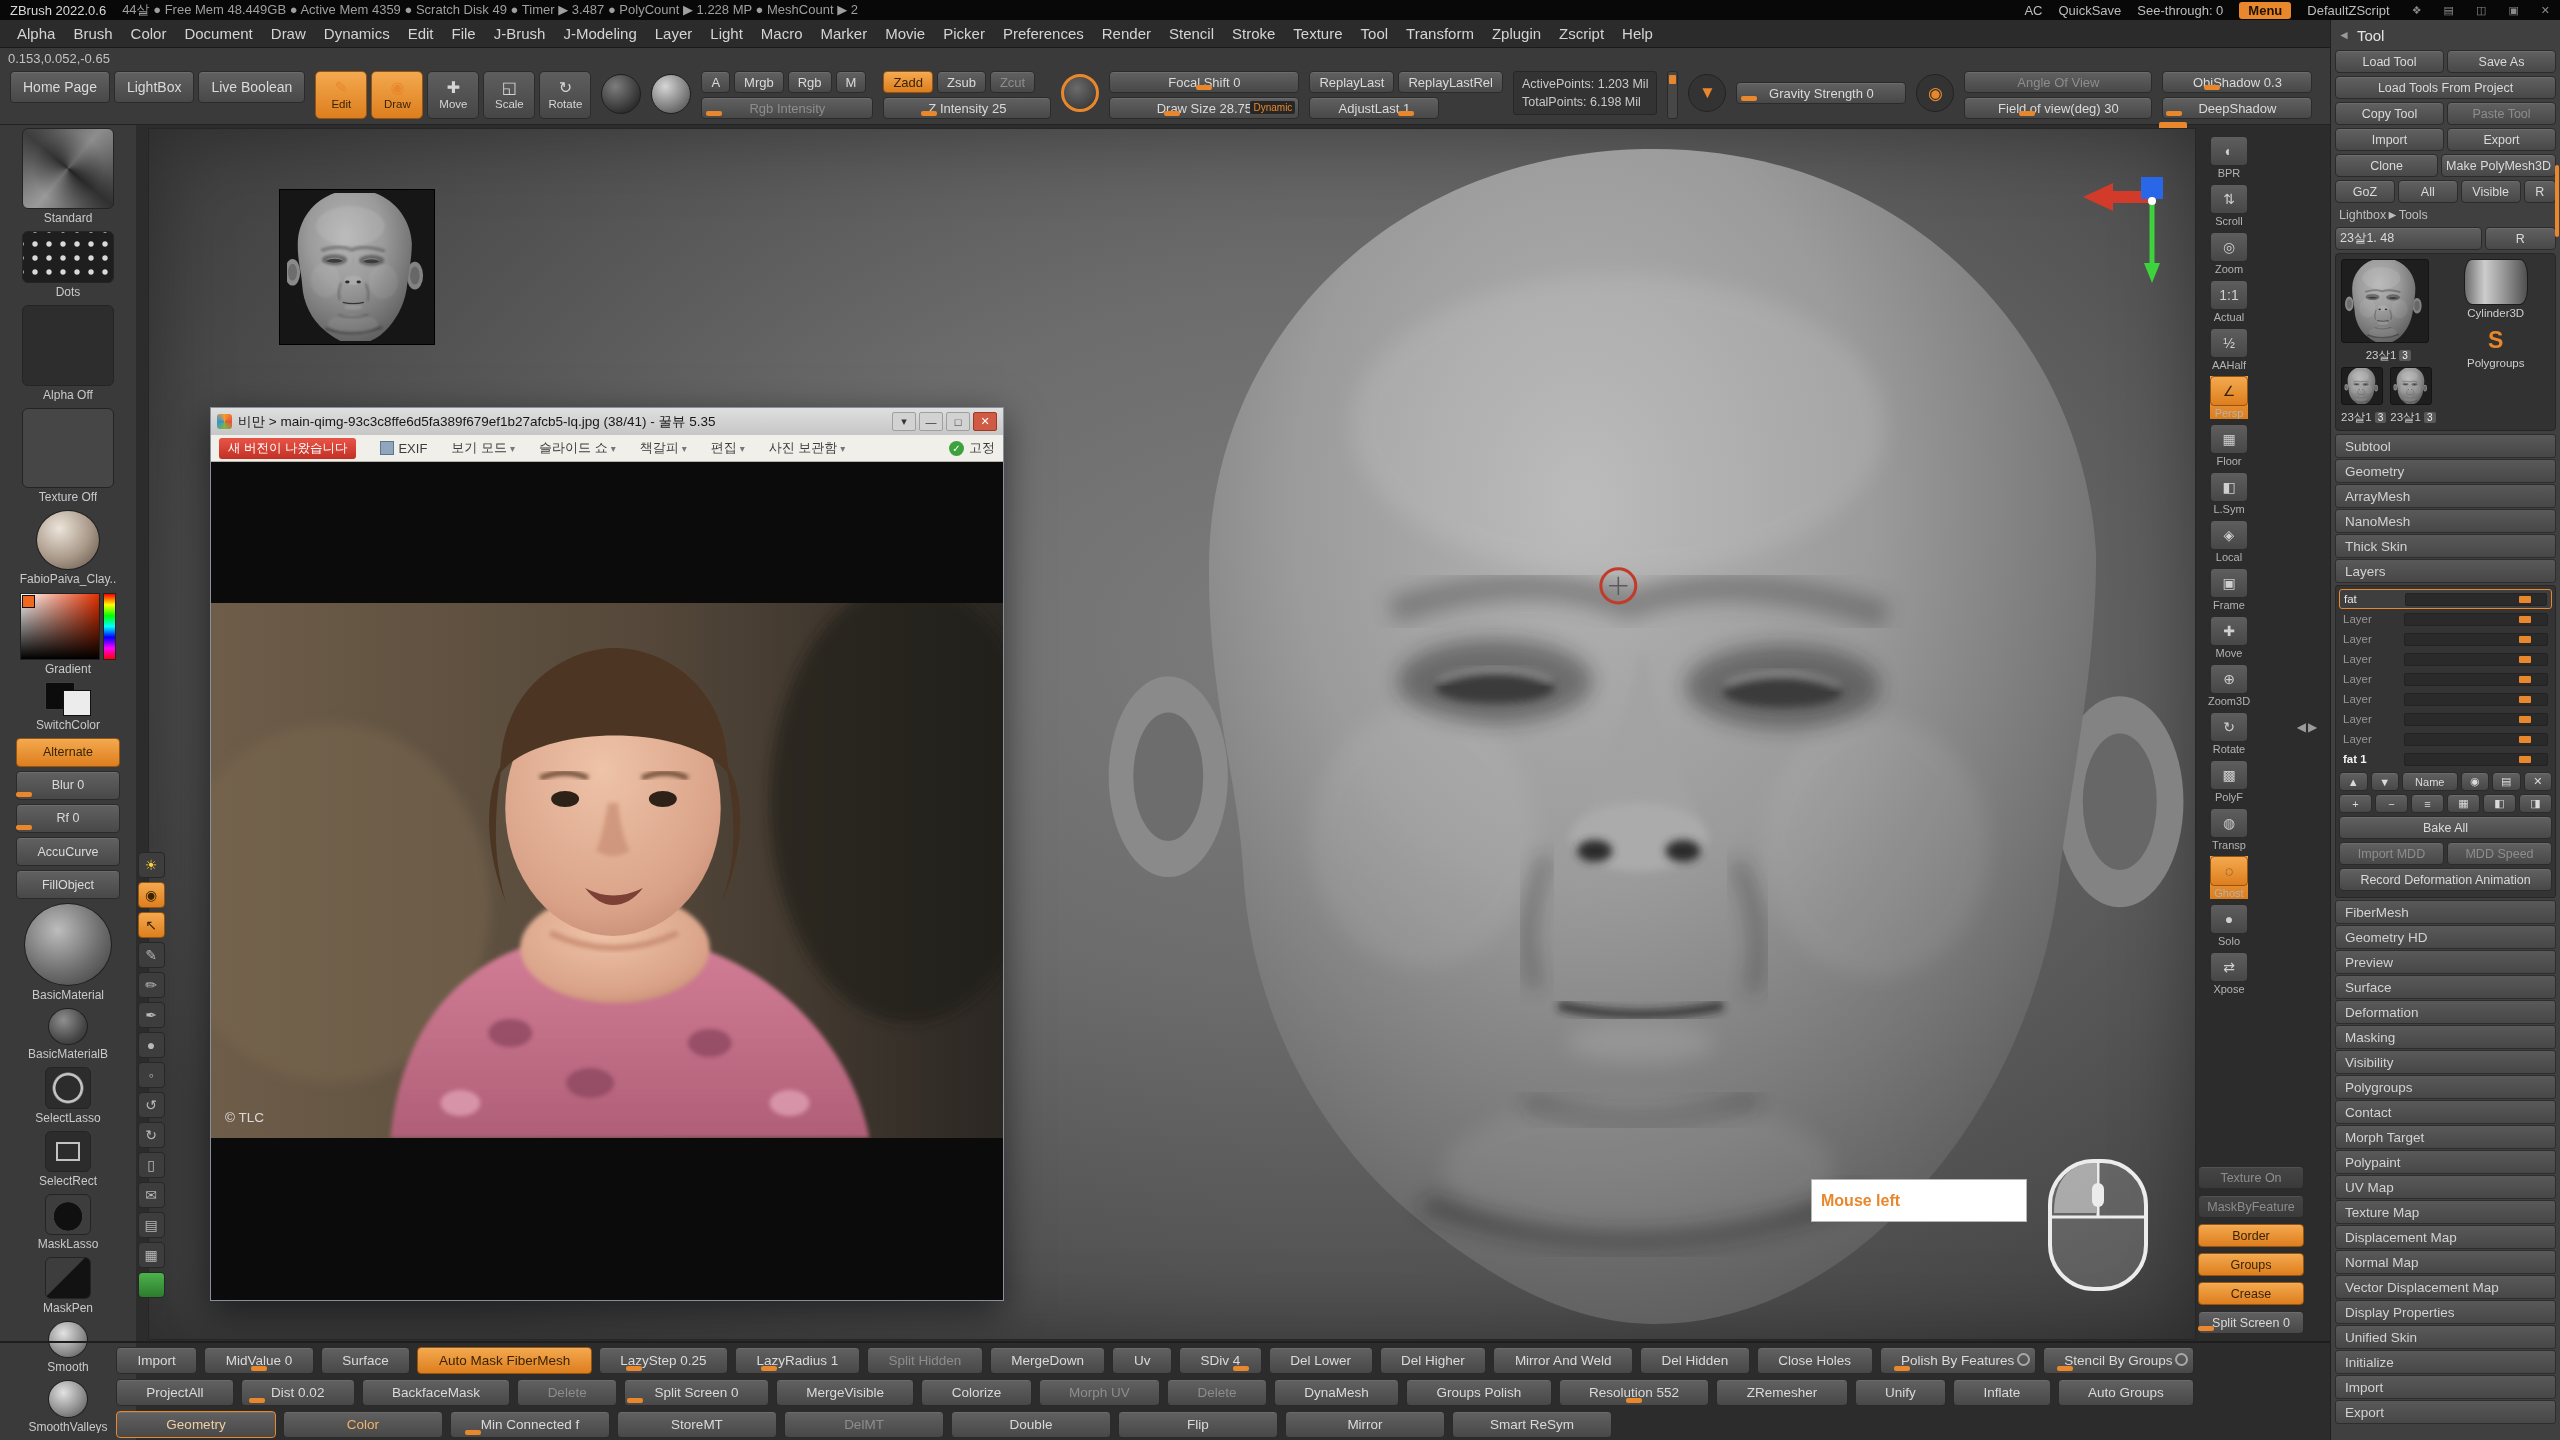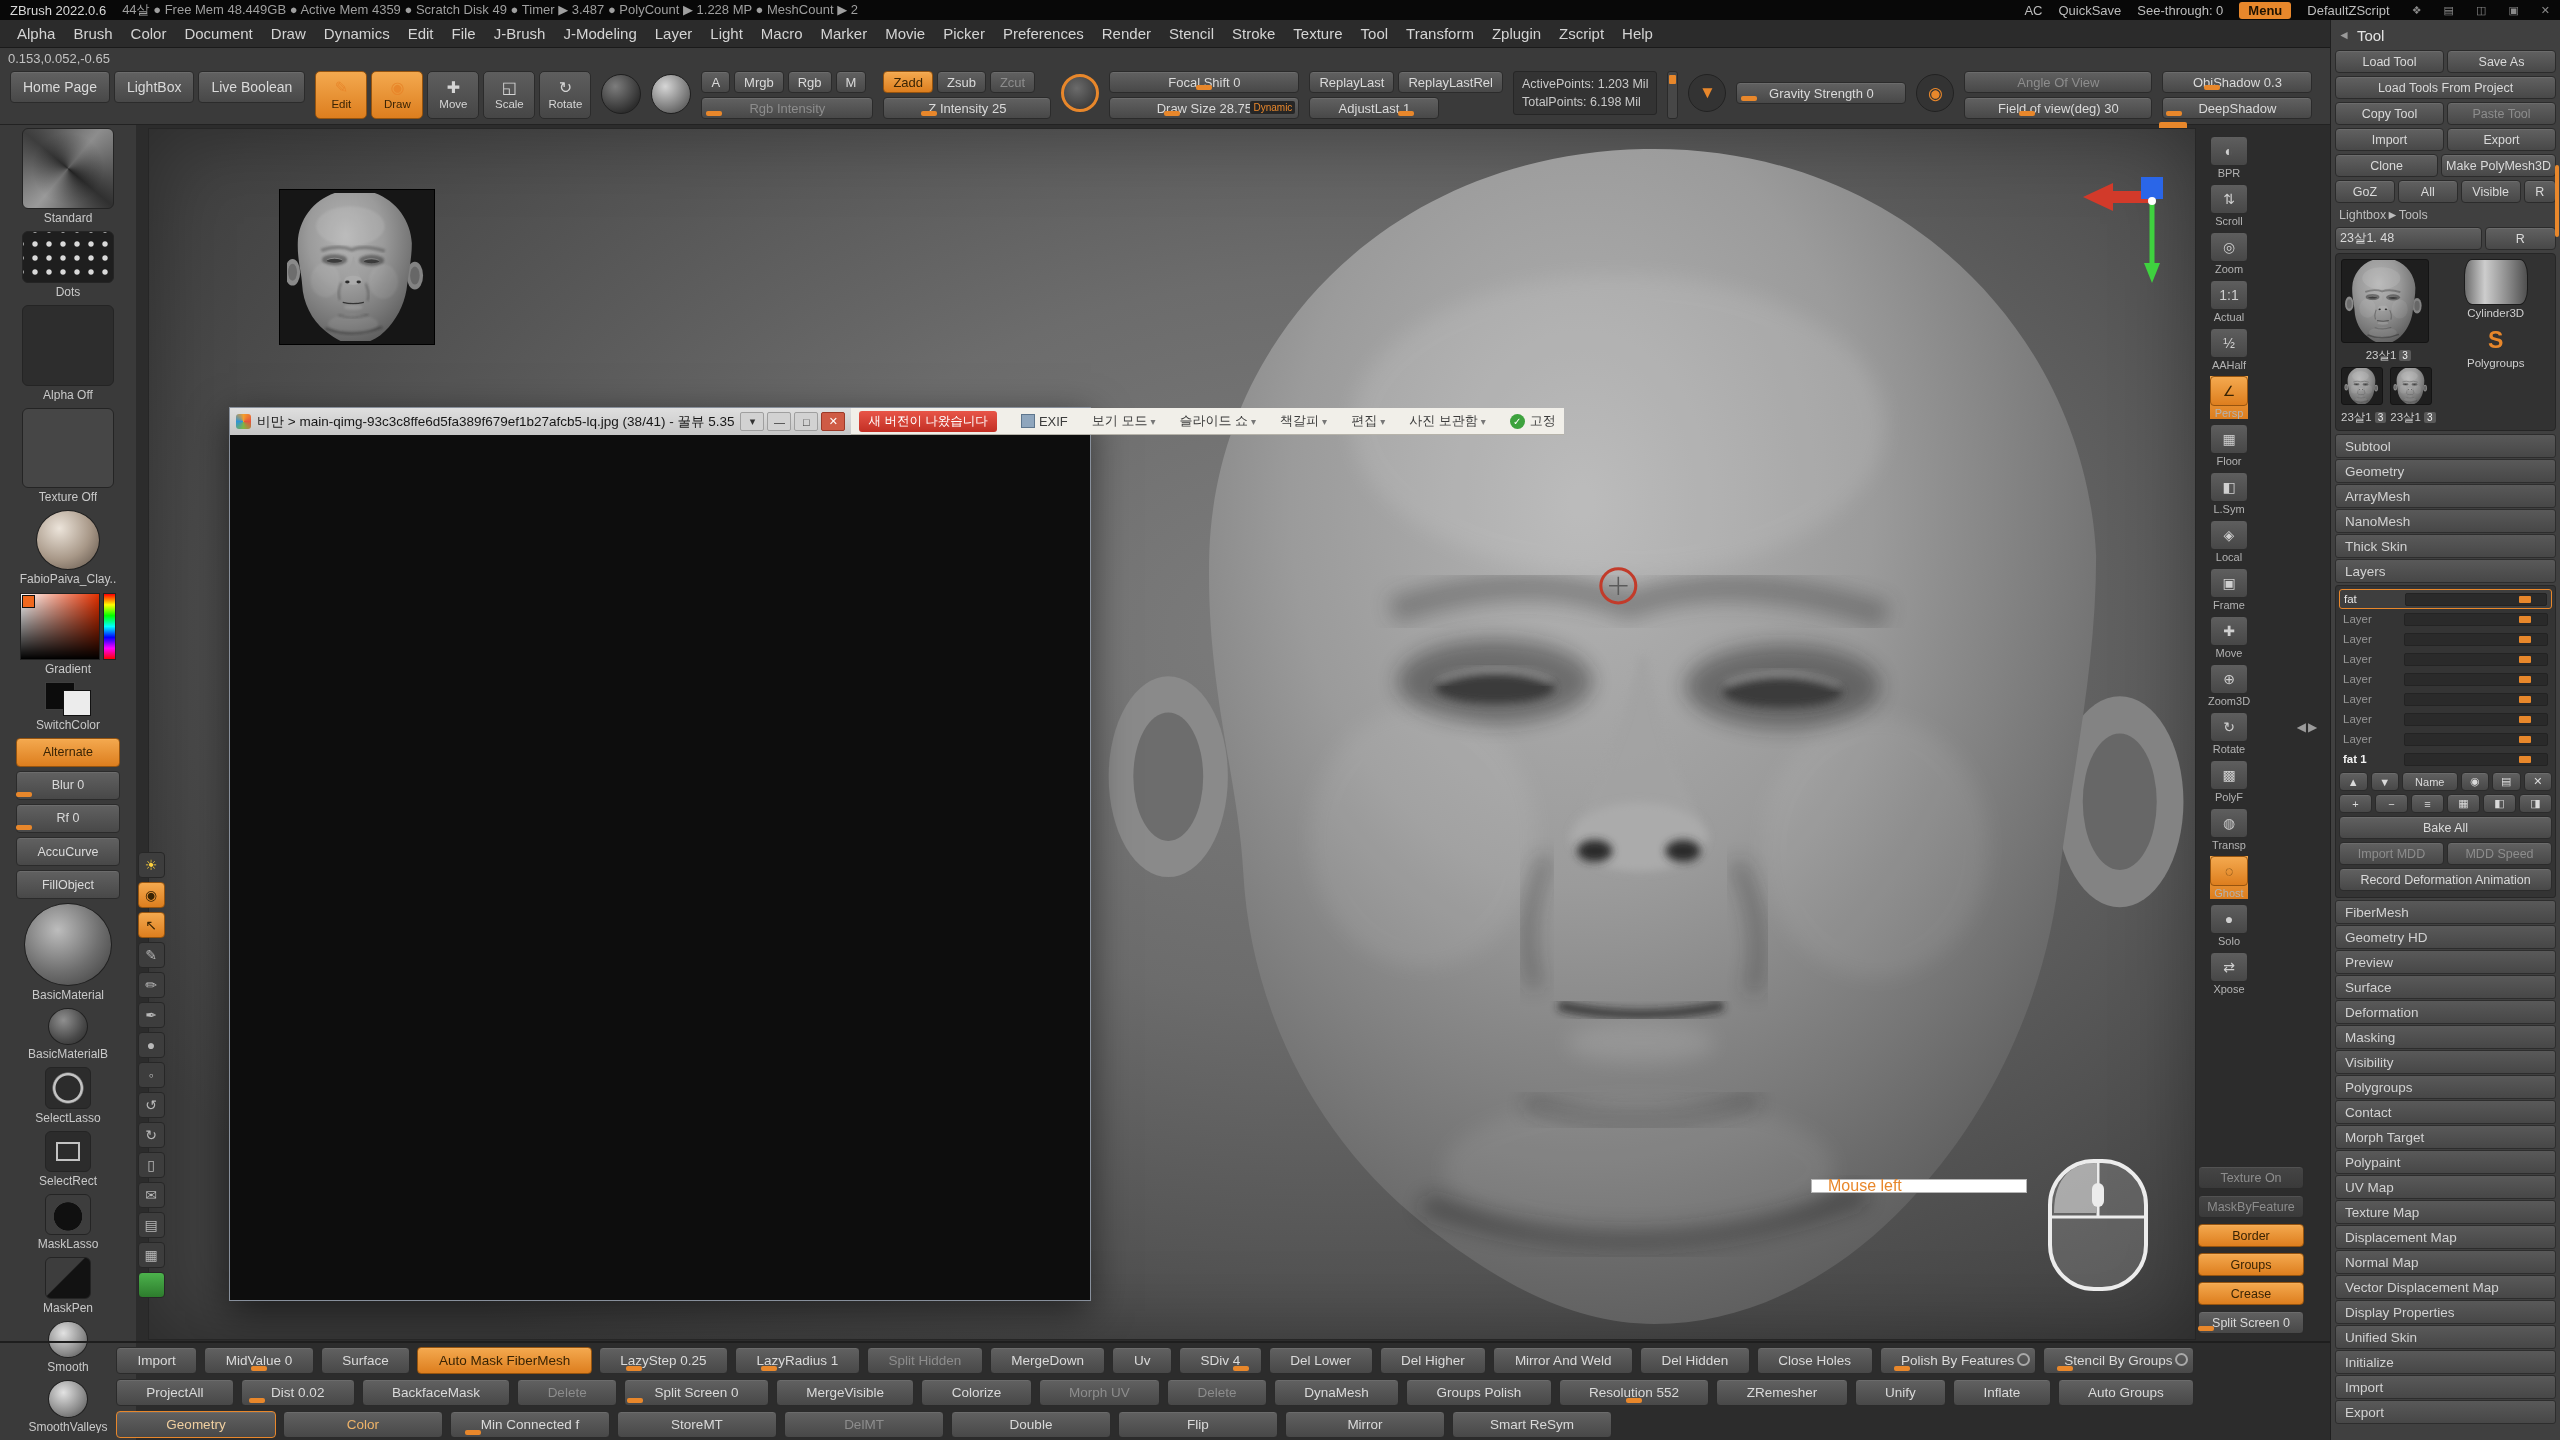--- a/index.html
+++ b/index.html
@@ -101,29 +101,29 @@
   .ms.k-green{background:linear-gradient(#4cb24c,#2d7c2d);color:rgba(0,0,0,0)}
 
   
   #canvas{position:absolute;left:148px;top:128px;width:2048px;height:1212px;border:1px solid #262626;overflow:hidden;
           background:radial-gradient(1400px 900px at 58% 42%,#7d7d7d,#6c6c6c 40%,#535353 72%,#404040 97%);
           box-shadow:inset 0 0 80px rgba(0,0,0,.35)}
   #headwrap{position:absolute;left:935px;top:5px;width:1120px;height:1210px}
   #minithumb{position:absolute;left:130px;top:60px;width:156px;height:156px;background:#161616;border:1px solid #000;
              display:flex;align-items:center;justify-content:center}
   #gizmo{position:absolute;left:1930px;top:42px;width:96px;height:150px}
-  #tooltip{position:absolute;left:1662px;top:1050px;width:216px;height:14px;background:#fff;border:1px solid #b5b5b5;
-           display:flex;align-items:center;padding-left:16px;color:var(--acc);font-weight:normal;font-size:16px}
+  #tooltip{position:absolute;left:1662px;top:1050px;width:216px;height:43px;background:#fff;border:1px solid #b5b5b5;
+           display:flex;align-items:center;padding-left:9px;color:var(--acc);font-weight:bold;font-size:16px}
   #mousewrap{position:absolute;left:1895px;top:1026px;width:108px;height:140px}
   #divider{position:absolute;left:2290px;top:714px;width:36px;height:26px;display:flex;align-items:center;justify-content:center;
            color:#9b9b9b;font-size:12px;letter-spacing:2px}
 
   
-  #photo{position:absolute;left:80px;top:278px;width:862px;height:894px;border:1px solid #88909c;background:#0d0d0d;
-         box-shadow:0 10px 36px rgba(0,0,0,.55);display:flex;flex-direction:row}
+  #photo{position:absolute;left:61px;top:278px;width:794px;height:894px;border:1px solid #88909c;background:#0d0d0d;
+         box-shadow:0 10px 36px rgba(0,0,0,.55);display:flex;flex-direction:column}
   .pw-title{height:27px;background:linear-gradient(#dfdfdf,#c6c6c6);display:flex;align-items:center;padding:0 6px;gap:6px;
             color:#161616;font-size:13.5px;flex:0 0 auto}
   .pw-ico{width:15px;height:15px;border-radius:3px;background:conic-gradient(#f59d2c,#e5533c,#7db542,#2f94d6,#f59d2c)}
   .pw-text{overflow:hidden;white-space:nowrap;text-overflow:ellipsis}
   .pw-btns{margin-left:auto;display:flex;gap:3px}
   .pw-btn{width:24px;height:19px;display:flex;align-items:center;justify-content:center;font-size:11px;background:#d2d2d2;
           border:1px solid #9f9f9f;border-radius:2px;color:#333}
   .pw-btn.k-close{background:#cf5b45;border-color:#9c3a28;color:#fff}
   .pw-toolbar{height:27px;background:#f1efe9;border-bottom:1px solid #b6b3aa;display:flex;align-items:center;gap:24px;
               padding:0 8px;color:#3c3c3c;font-size:13px;flex:0 0 auto}

